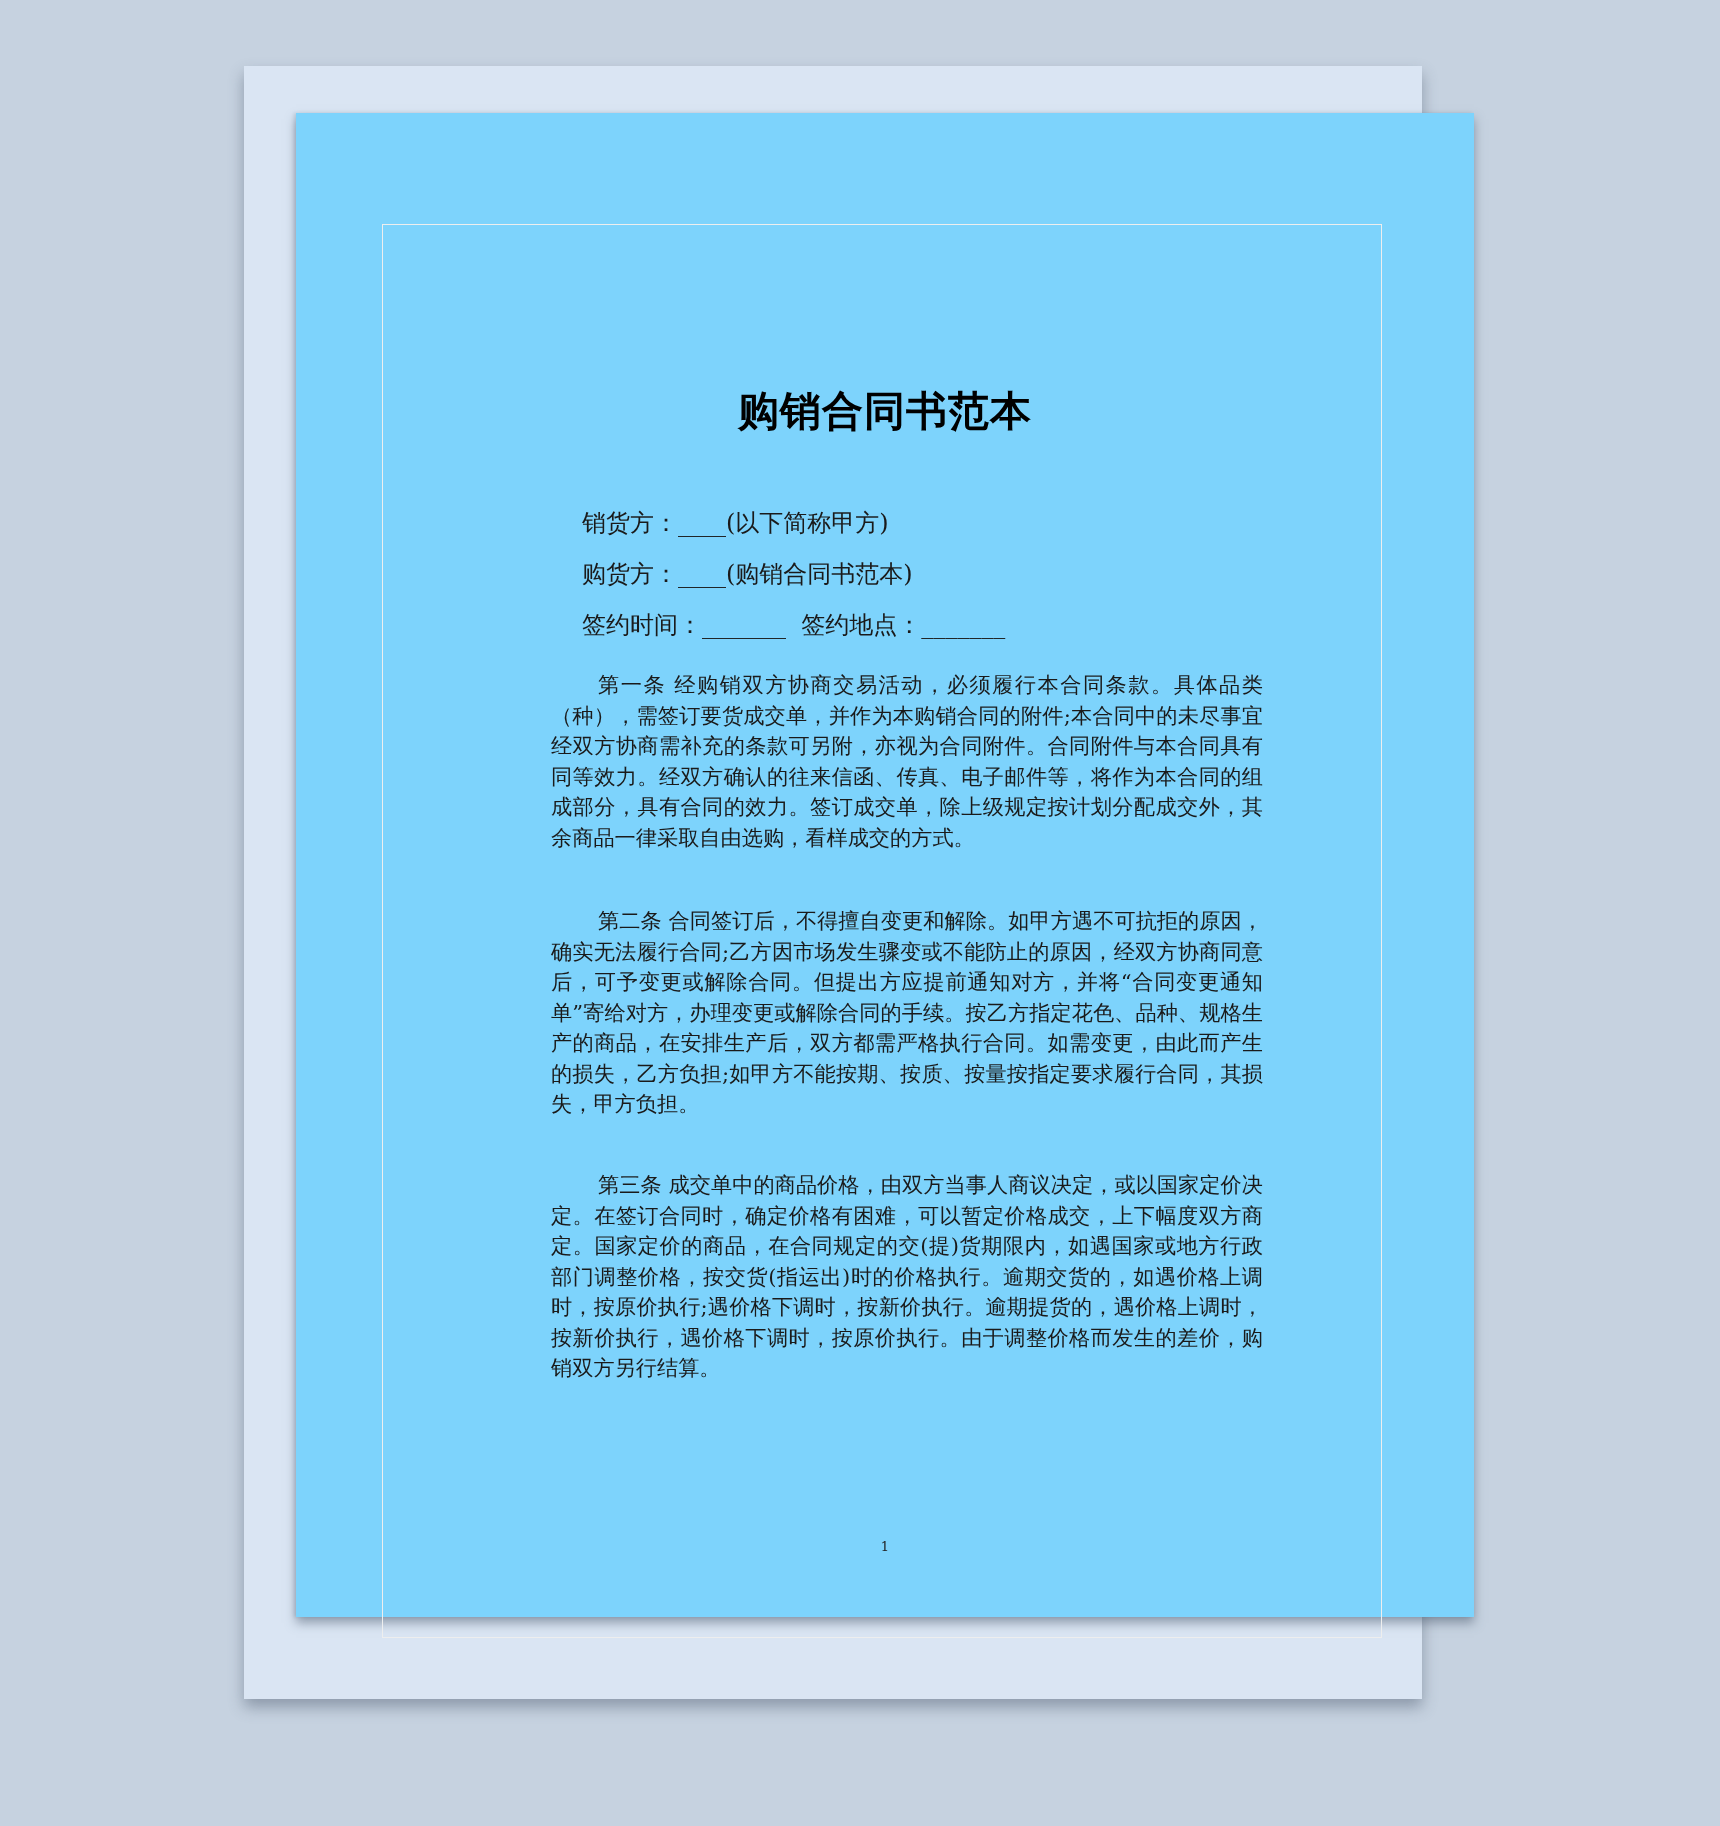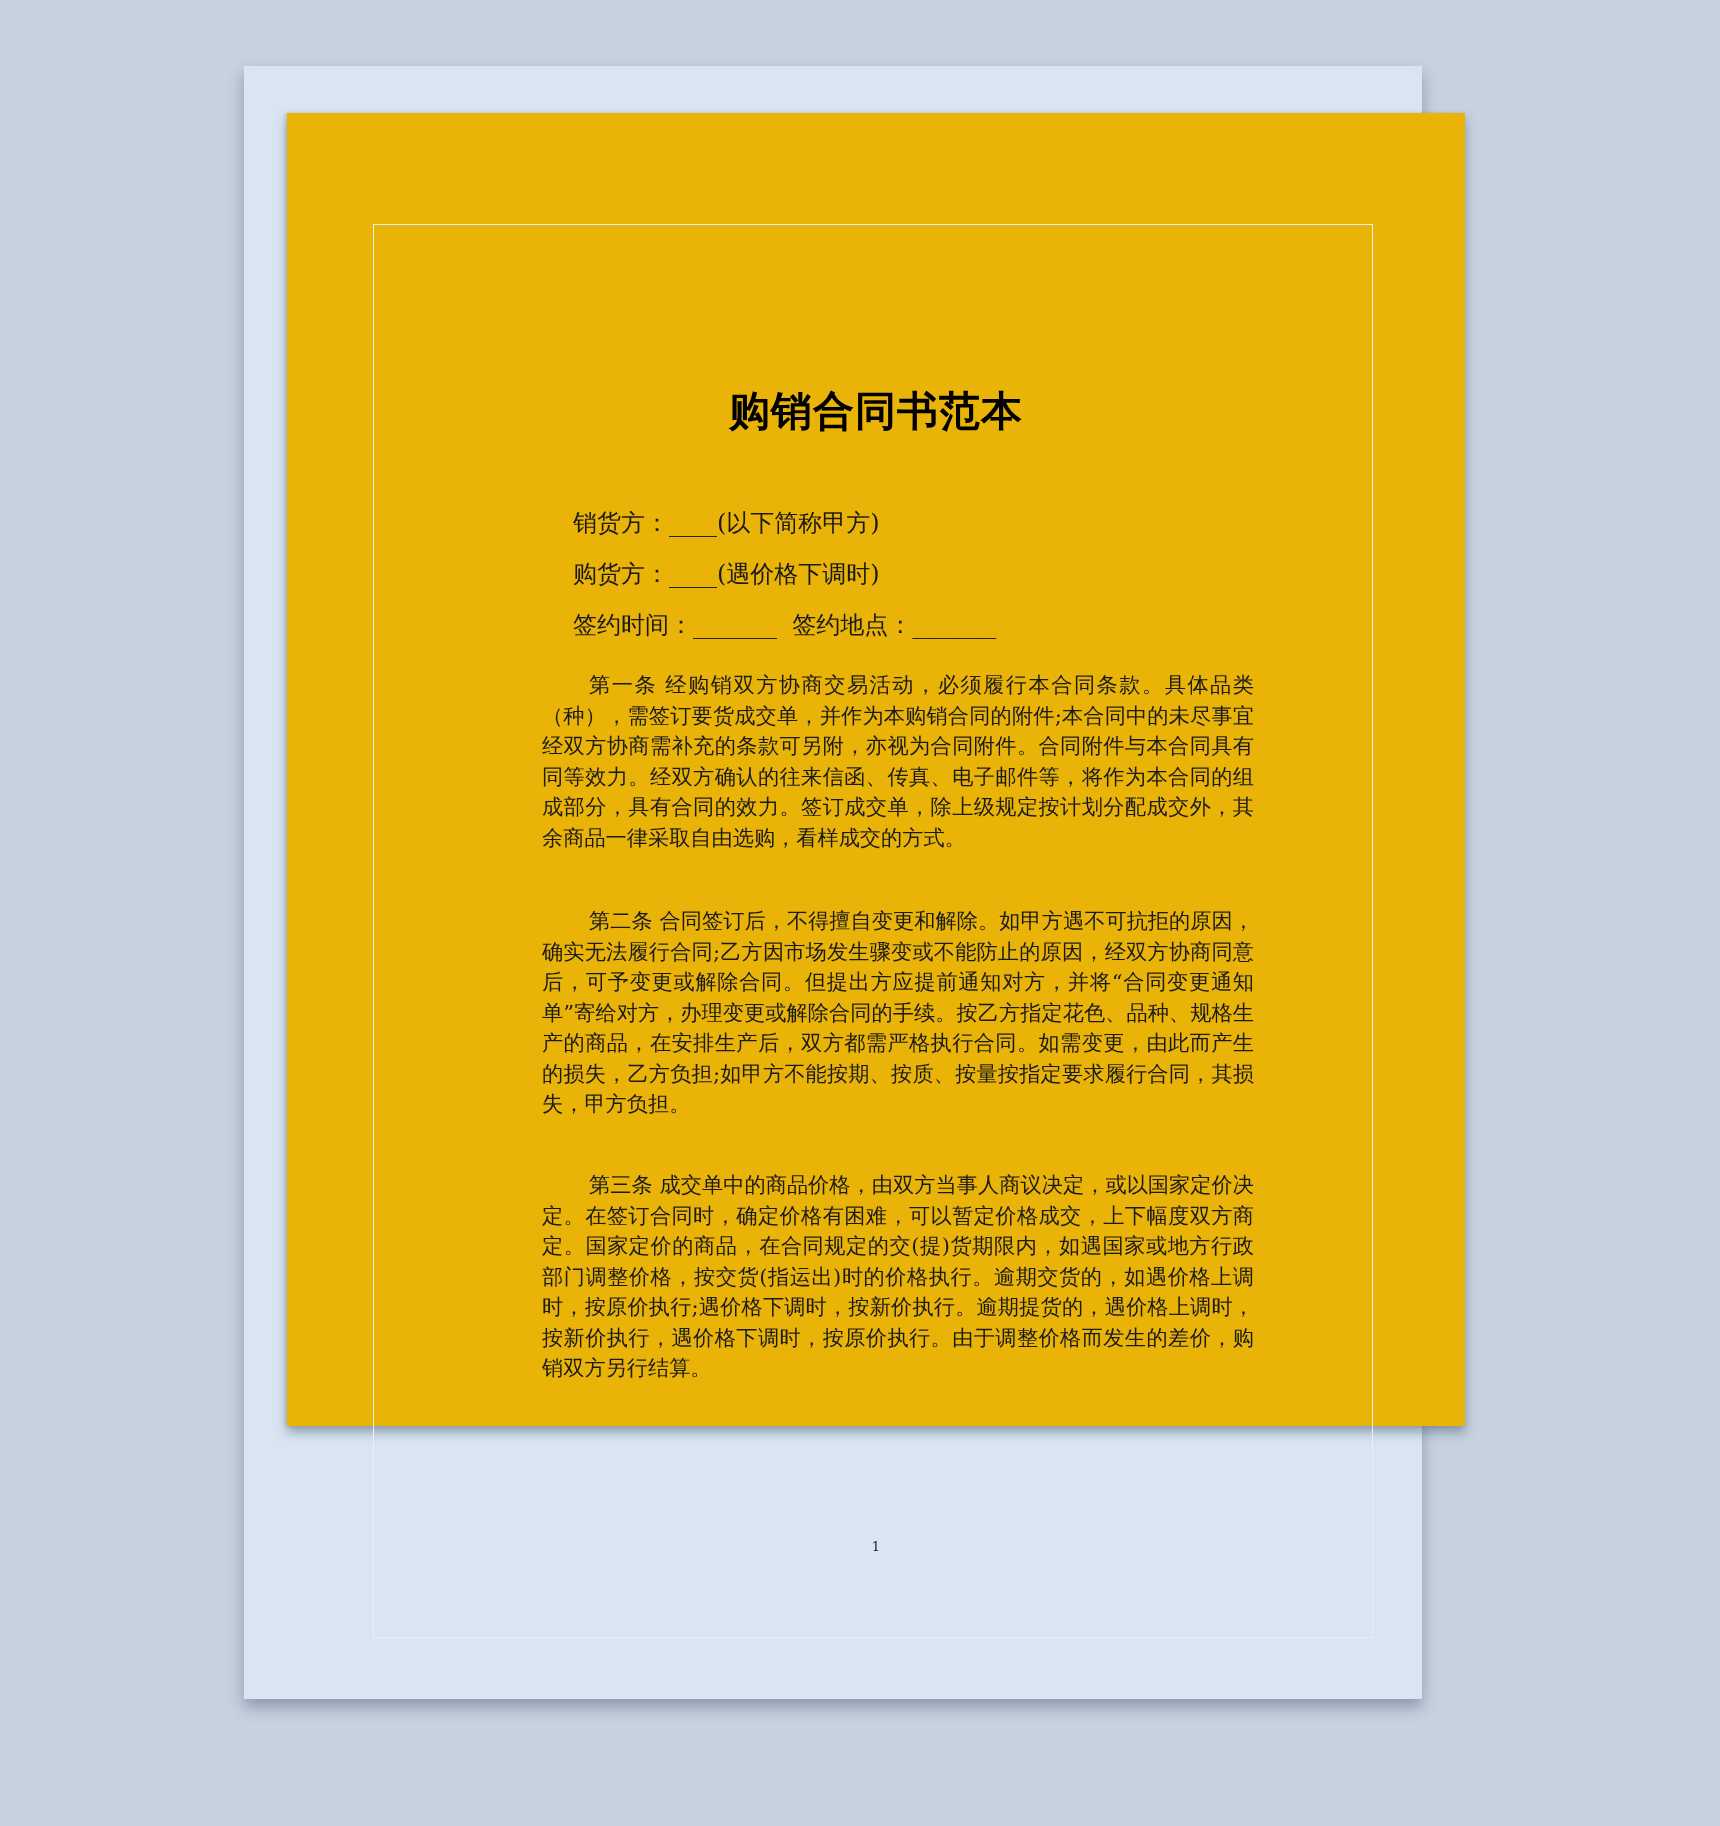--- a/index.html
+++ b/index.html
@@ -18,25 +18,25 @@
       position: absolute;
       left: 244px;
       top: 66px;
       width: 1178px;
       height: 1633px;
       background: #dae5f3;
       box-shadow: 0 8px 14px rgba(70, 85, 105, 0.45);
     }
     .front-page {
       position: absolute;
-      left: 287px;
+      left: 296px;
       top: 113px;
       width: 1178px;
-      height: 1313px;
-      background: #eab308;
+      height: 1504px;
+      background: #7dd3fc;
       box-shadow: 0 6px 10px rgba(70, 85, 105, 0.5), -2px 0 3px rgba(70, 85, 105, 0.15);
     }
     .inner-frame {
       position: absolute;
       left: 86px;
       top: 111px;
       width: 1000px;
       height: 1414px;
       border: 1px solid #eeeeee;
       box-sizing: border-box;
@@ -87,21 +87,21 @@
 <body>
 
 <div class="back-page"></div>
 
 <div class="front-page">
   <div class="inner-frame"></div>
 
   <div class="doc-title">购销合同书范本</div>
 
   <div class="field-line" style="top:398px;">销货方：____(以下简称甲方)</div>
-  <div class="field-line" style="top:449px;">购货方：____(遇价格下调时)</div>
+  <div class="field-line" style="top:449px;">购货方：____(购销合同书范本)</div>
   <div class="field-line" style="top:500px; white-space:pre;">签约时间：_______  签约地点：_______</div>
 
   <p class="para" style="top:541px;">第一条 经购销双方协商交易活动，必须履行本合同条款。具体品类（种），需签订要货成交单，并作为本购销合同的附件;本合同中的未尽事宜经双方协商需补充的条款可另附，亦视为合同附件。合同附件与本合同具有同等效力。经双方确认的往来信函、传真、电子邮件等，将作为本合同的组成部分，具有合同的效力。签订成交单，除上级规定按计划分配成交外，其余商品一律采取自由选购，看样成交的方式。</p>
   <p class="para" style="top:777px;">第二条 合同签订后，不得擅自变更和解除。如甲方遇不可抗拒的原因，确实无法履行合同;乙方因市场发生骤变或不能防止的原因，经双方协商同意后，可予变更或解除合同。但提出方应提前通知对方，并将“合同变更通知单”寄给对方，办理变更或解除合同的手续。按乙方指定花色、品种、规格生产的商品，在安排生产后，双方都需严格执行合同。如需变更，由此而产生的损失，乙方负担;如甲方不能按期、按质、按量按指定要求履行合同，其损失，甲方负担。</p>
   <p class="para" style="top:1041px;">第三条 成交单中的商品价格，由双方当事人商议决定，或以国家定价决定。在签订合同时，确定价格有困难，可以暂定价格成交，上下幅度双方商定。国家定价的商品，在合同规定的交(提)货期限内，如遇国家或地方行政部门调整价格，按交货(指运出)时的价格执行。逾期交货的，如遇价格上调时，按原价执行;遇价格下调时，按新价执行。逾期提货的，遇价格上调时，按新价执行，遇价格下调时，按原价执行。由于调整价格而发生的差价，购销双方另行结算。</p>
 
   <div class="page-number">1</div>
 </div>
 
 </body></html>

